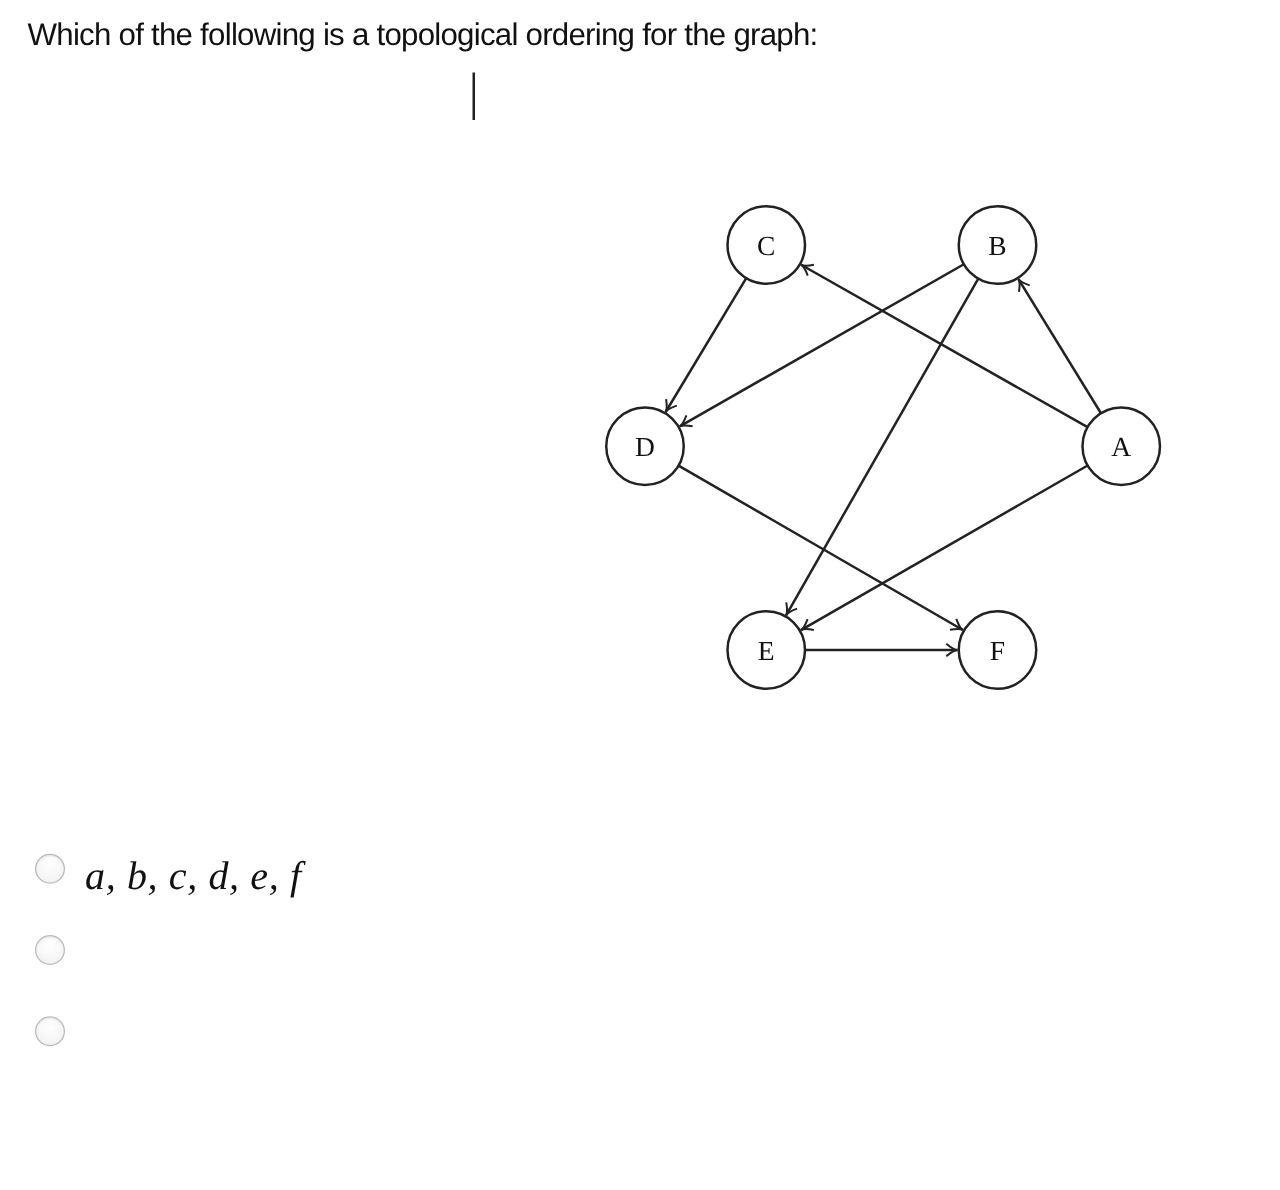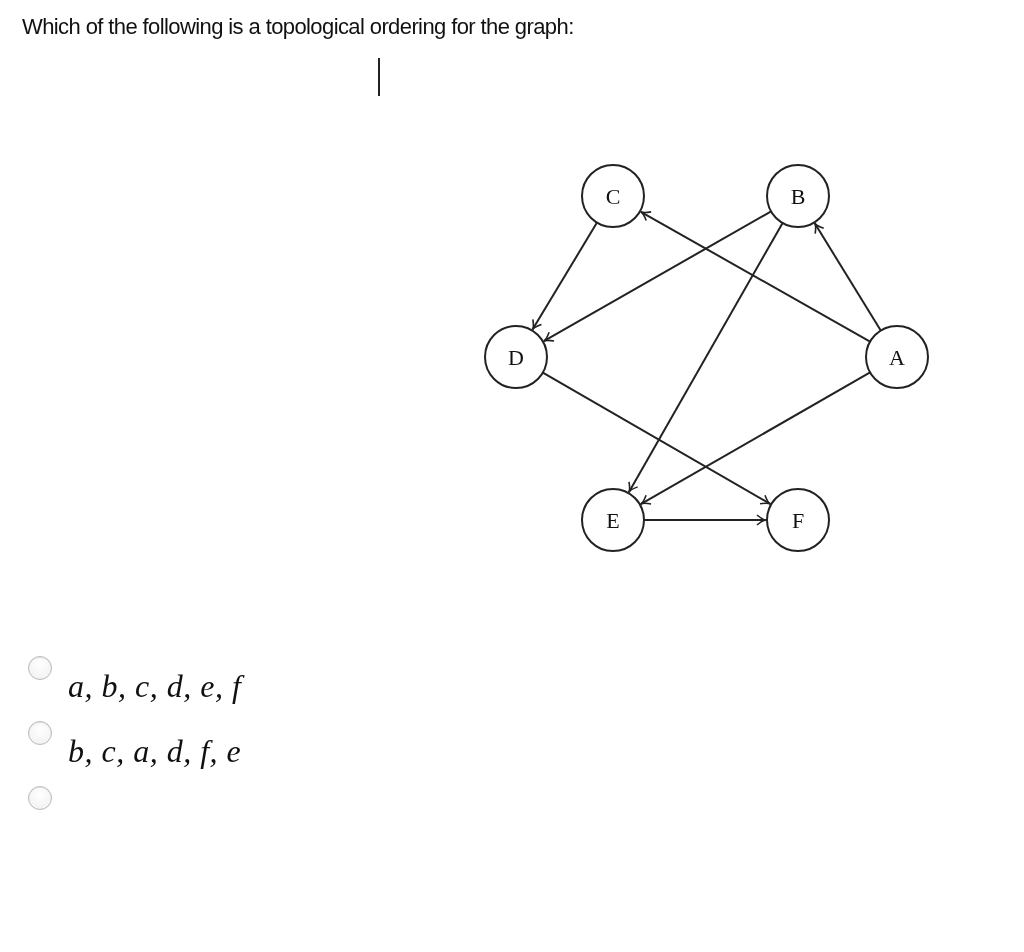--- a/index.html
+++ b/index.html
@@ -1,21 +1,21 @@
 <!DOCTYPE html>
 <html><head>
 <meta charset="utf-8">
 <style>
   html, body { margin: 0; padding: 0; background: #ffffff; }
   body { width: 1024px; height: 952px; position: relative; overflow: hidden; font-family: "DejaVu Sans", sans-serif; color: #111; }
-  .question { position: absolute; left: 22px; top: 14px; font-size: 22px; letter-spacing: -0.6px; font-family: "Liberation Sans", sans-serif; color: #111; }
+  .question { position: absolute; left: 22px; top: 14px; font-size: 25px; letter-spacing: -0.6px; font-family: "Liberation Sans", sans-serif; color: #111; }
   .cursor { position: absolute; left: 378px; top: 58px; width: 2px; height: 38px; background: #222; }
   .graph { position: absolute; left: 0; top: 0; }
   .options { position: absolute; left: 28px; top: 668px; }
-  .option { display: flex; height: 65px; cursor: pointer; }
+  .option { display: flex; align-items: center; height: 65px; cursor: pointer; }
   .radio { width: 24px; height: 24px; border-radius: 50%; border: 1px solid #b9b9b9; box-sizing: border-box; background: radial-gradient(circle at 50% 35%, #ffffff 0%, #f4f4f4 70%, #e8e8e8 100%); box-shadow: inset 0 1px 1px rgba(0,0,0,0.08); margin-right: 16px; margin-top: -12px; }
   .option-label { font-family: "Liberation Serif", "DejaVu Serif", serif; font-style: italic; font-size: 32px; color: #111; letter-spacing: 0.5px; }
   .node-label { font-family: "Liberation Serif", "DejaVu Serif", serif; font-size: 22px; }
 </style>
 </head>
 <body>
 
 <div class="question">Which of the following is a topological ordering for the graph:</div>
 <div class="cursor"></div>
 
@@ -54,18 +54,17 @@
     </g>
 </svg>
 
 <div class="options">
   <div class="option">
     <span class="radio"></span>
     <span class="option-label">a, b, c, d, e, f</span>
   </div>
   <div class="option">
     <span class="radio"></span>
-    <span class="option-label">b, c, a, d, f, e</span>
   </div>
   <div class="option">
     <span class="radio"></span>
   </div>
 </div>
 
 </body></html>

